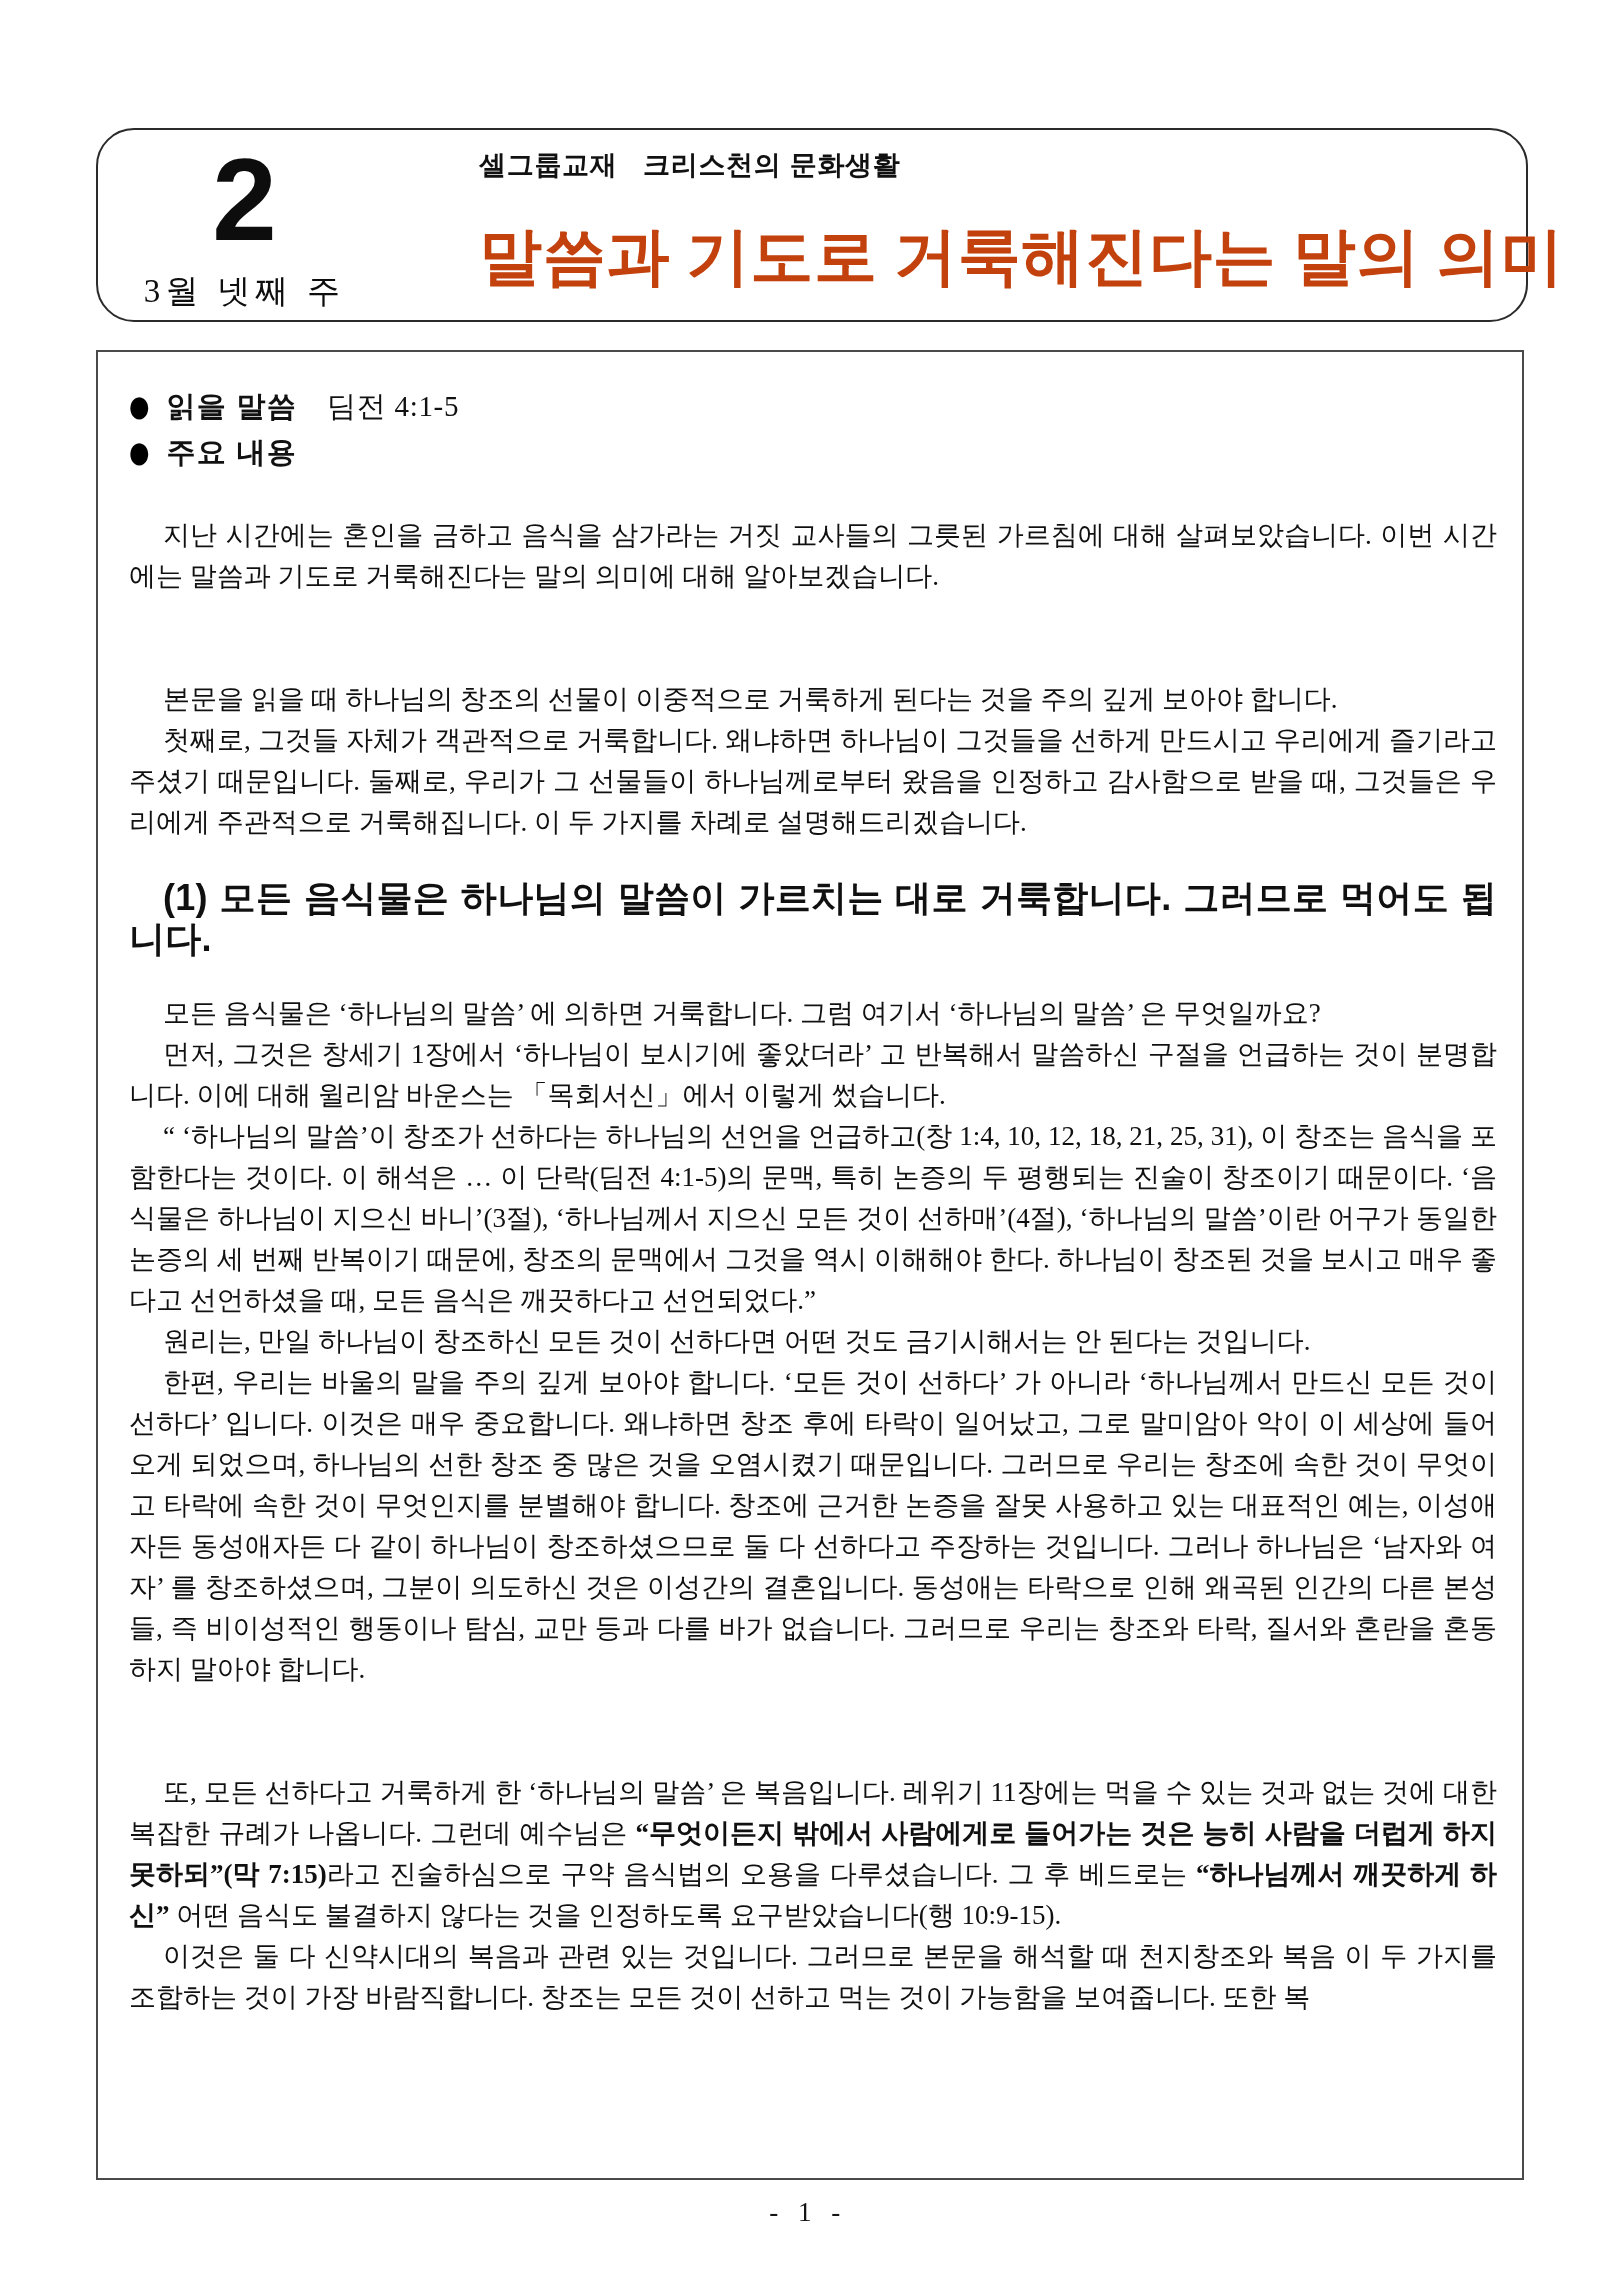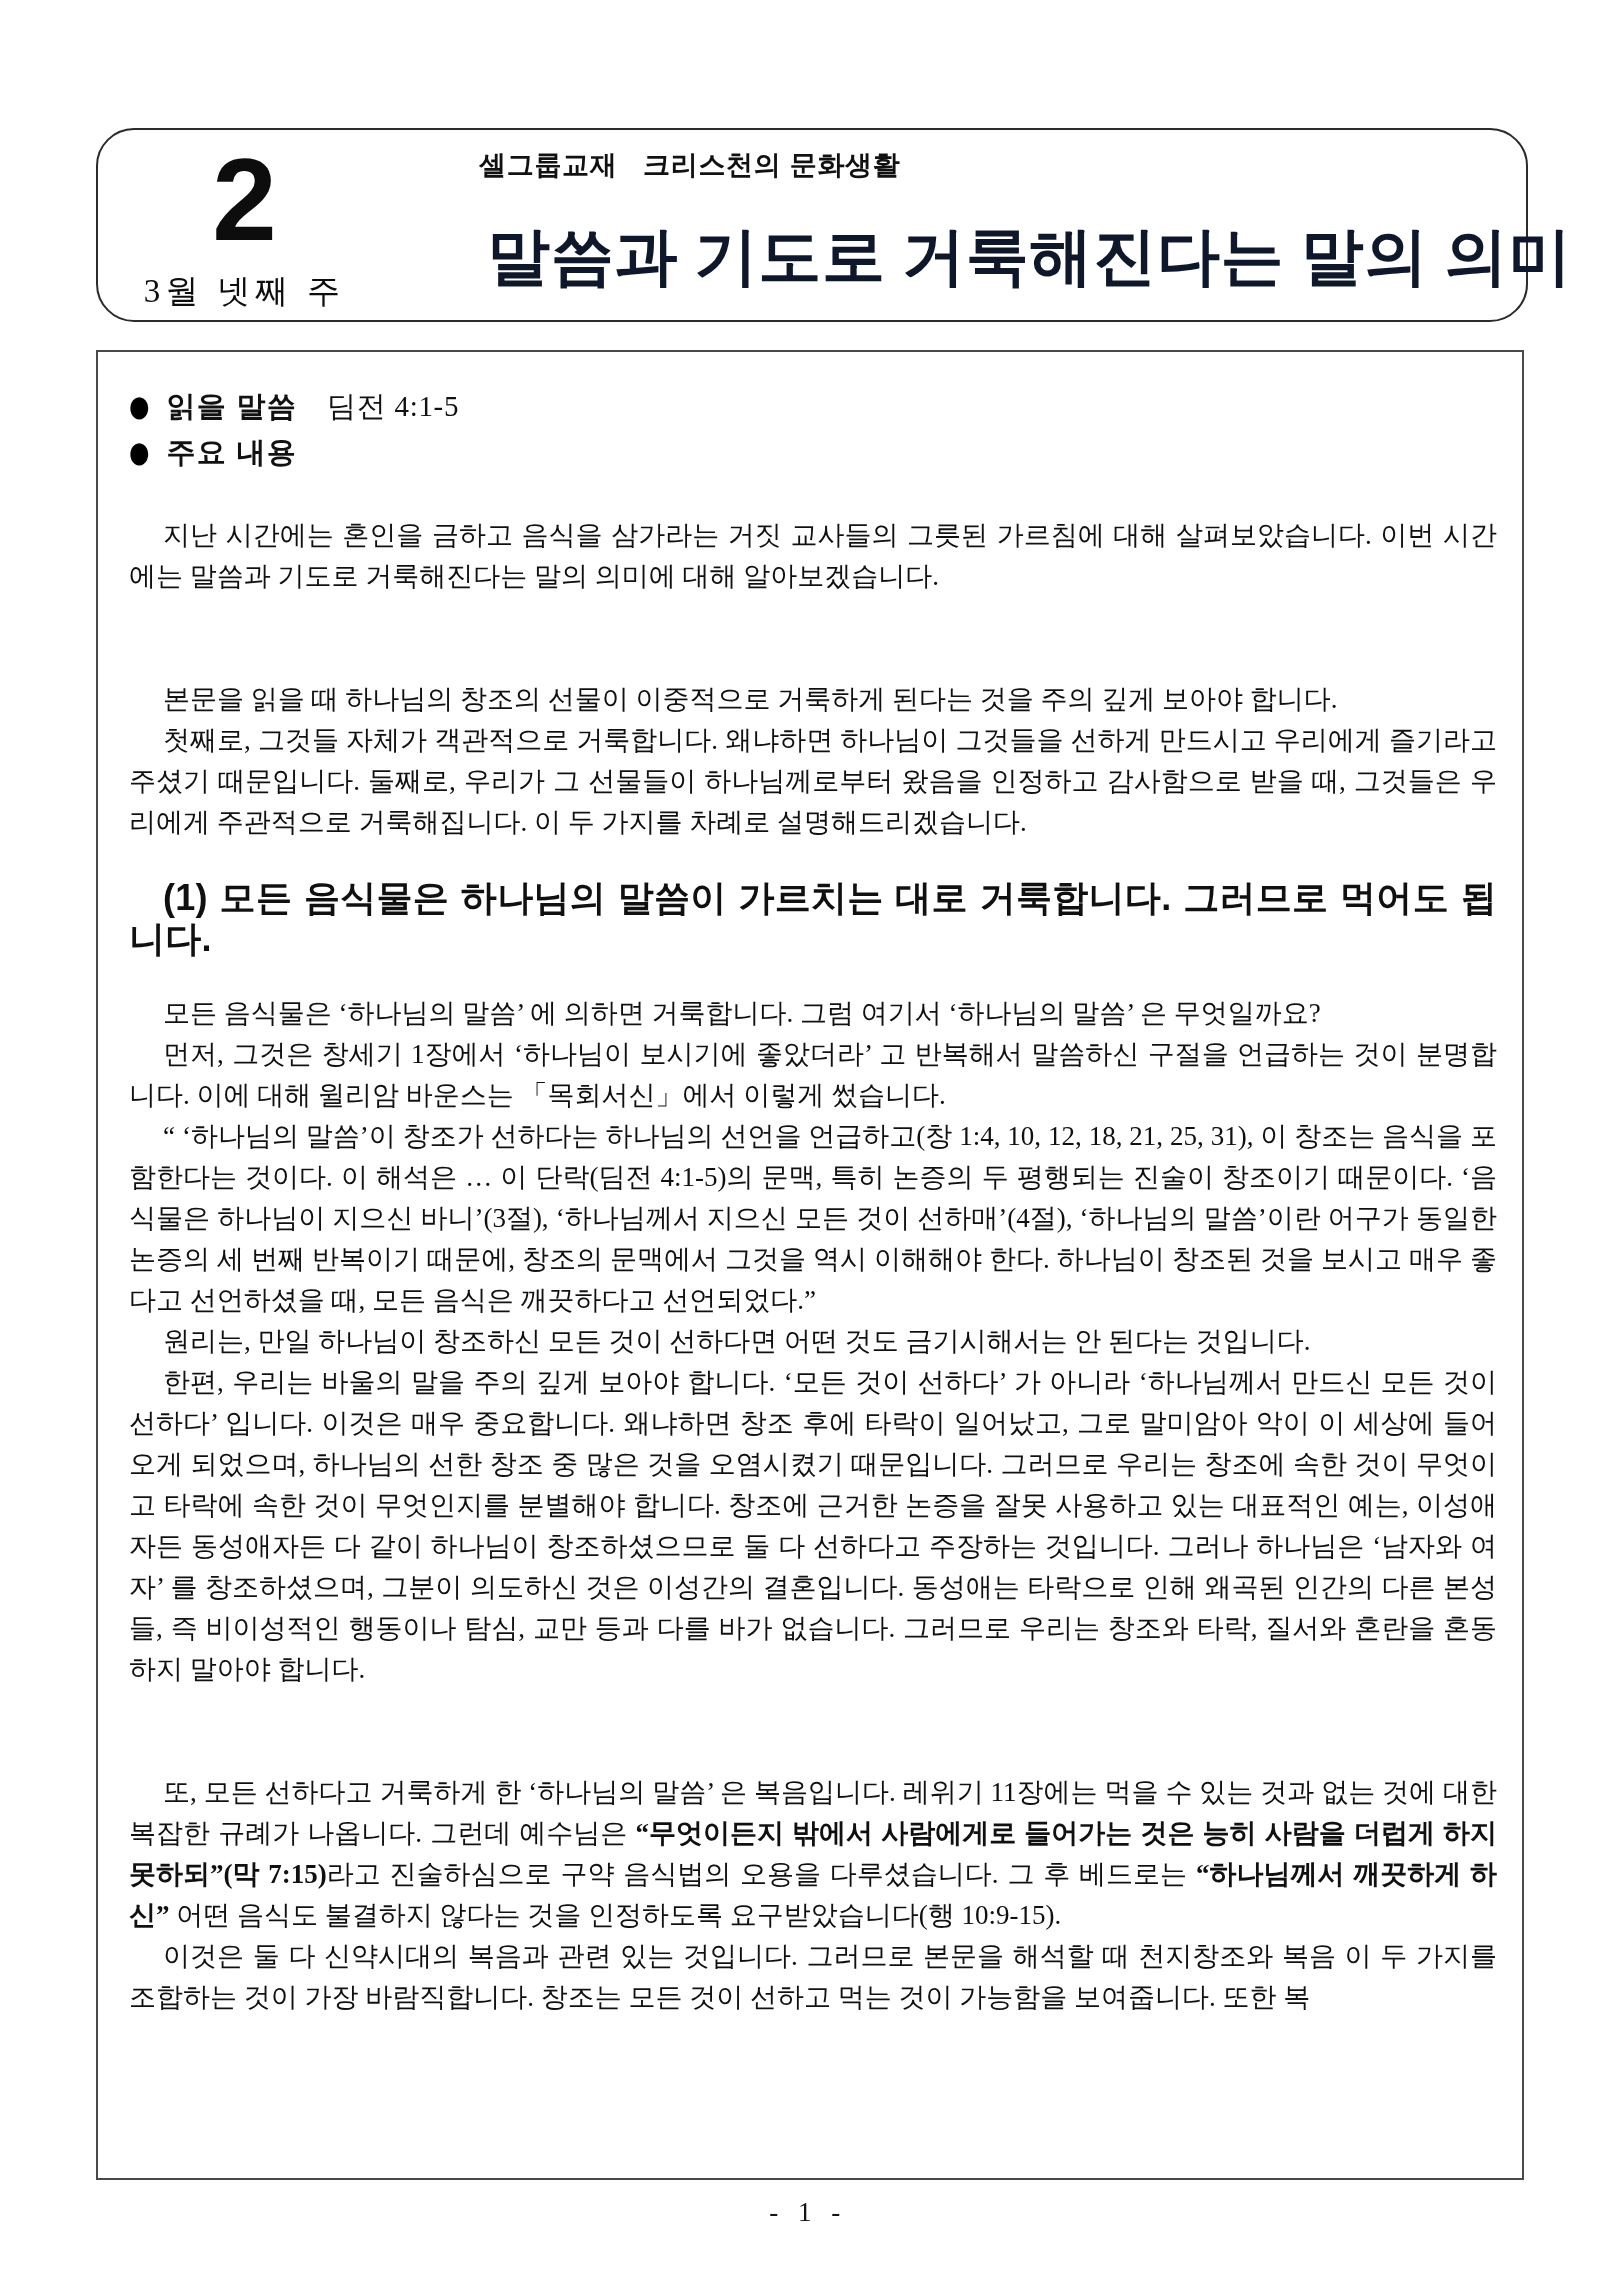--- a/index.html
+++ b/index.html
@@ -30,21 +30,21 @@
     font-size:33px; letter-spacing:5.2px; margin-top:11.7px; color:#0d0d0d; white-space:nowrap;
   }
   .header-right { position:absolute; left:381px; top:17px; width:1030px; }
   .series-line { font-family:"Liberation Sans","DejaVu Sans",sans-serif; font-size:27px; white-space:nowrap; }
   .series-label { font-weight:600; letter-spacing:0.7px; }
   .series-name  { font-weight:bold; margin-left:18px; letter-spacing:0.7px; }
   .doc-title {
     margin-top:40px;
     font-family:"Liberation Serif","DejaVu Serif",serif;
     font-weight:bold; font-size:63px; line-height:1.1;
-    letter-spacing:0.7px; white-space:nowrap; color:#0f172a;margin-left:8px;
+    letter-spacing:0.7px; white-space:nowrap; color:#c2410c;
   }
 
   
   .content-box {
     position:absolute; left:96px; top:350px; width:1428px; height:1830px;
     border:2px solid #4a4a4a; background:#ffffff;
     padding:22px 15.6px 10.4px 31px;
     overflow:hidden;
   }
   .bullets { margin-top:9px; margin-bottom:40px; }

